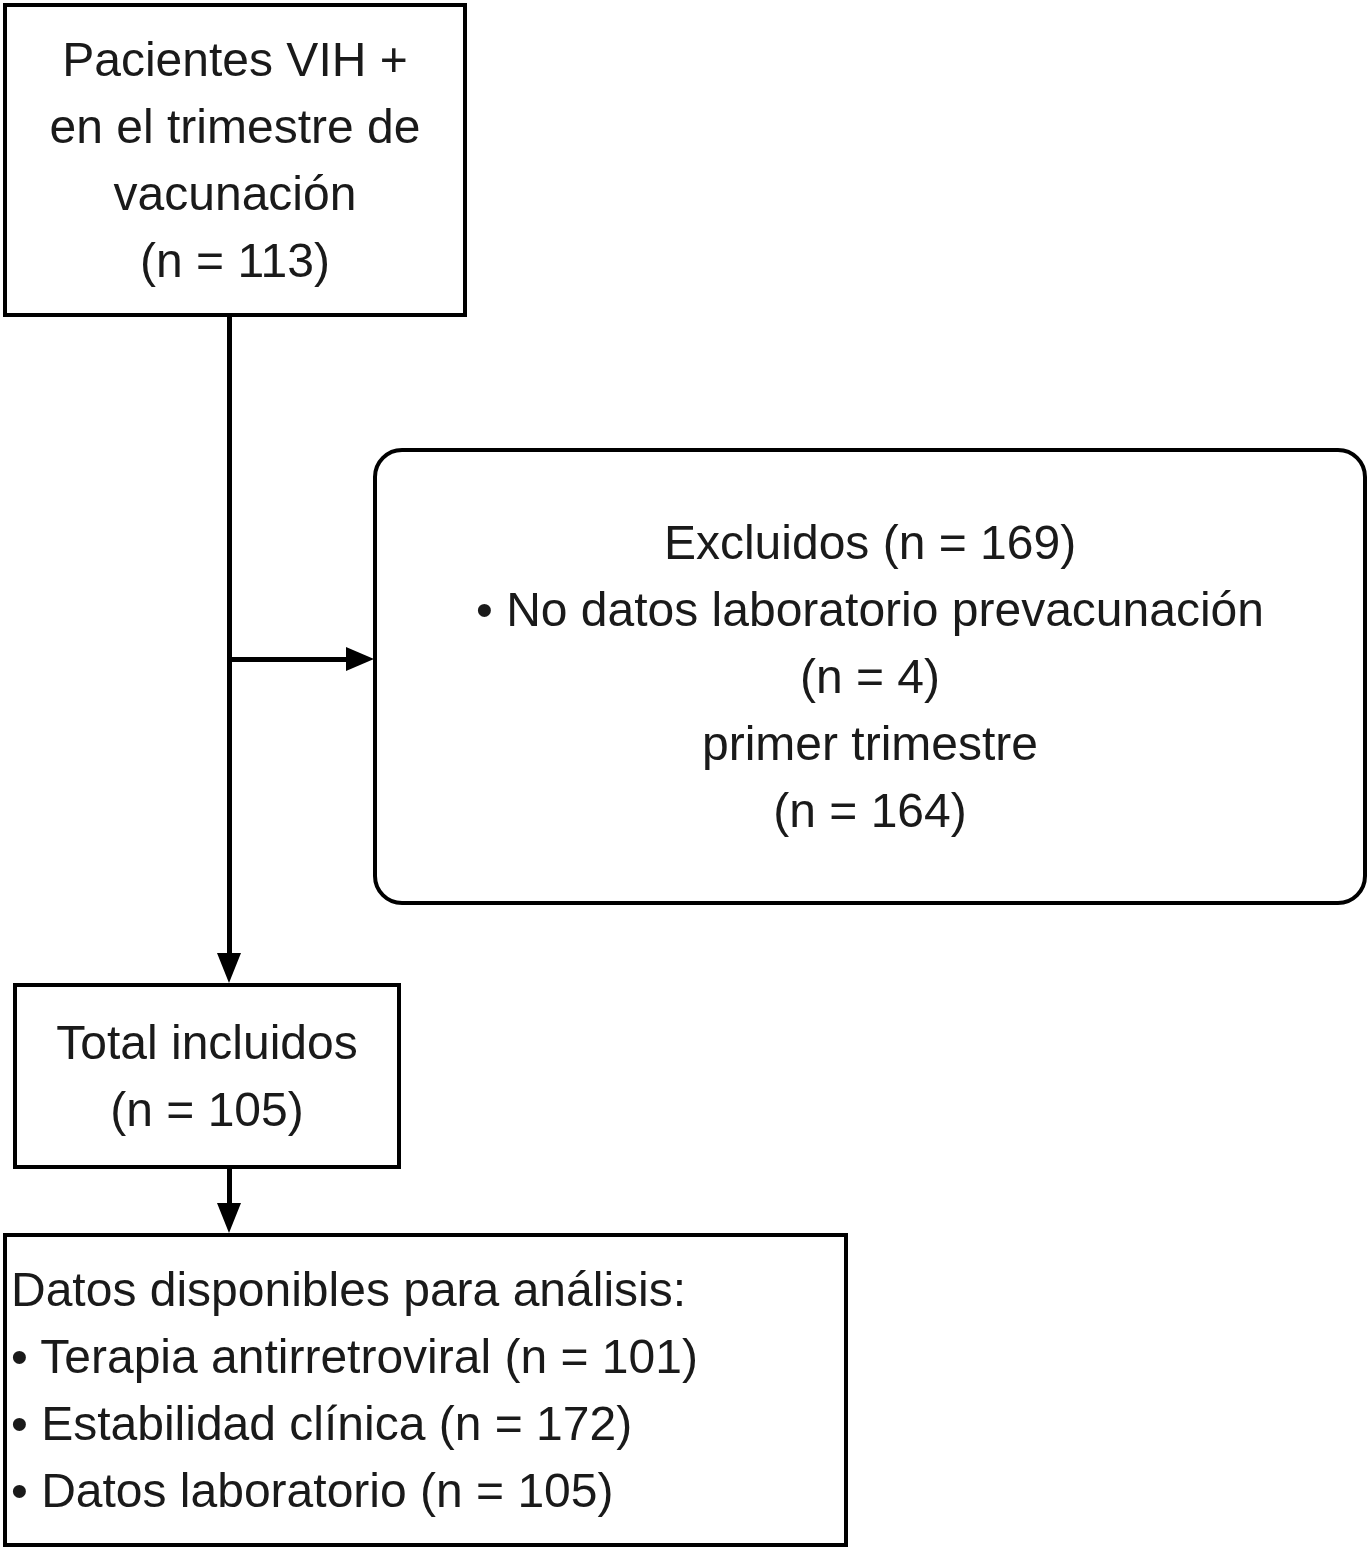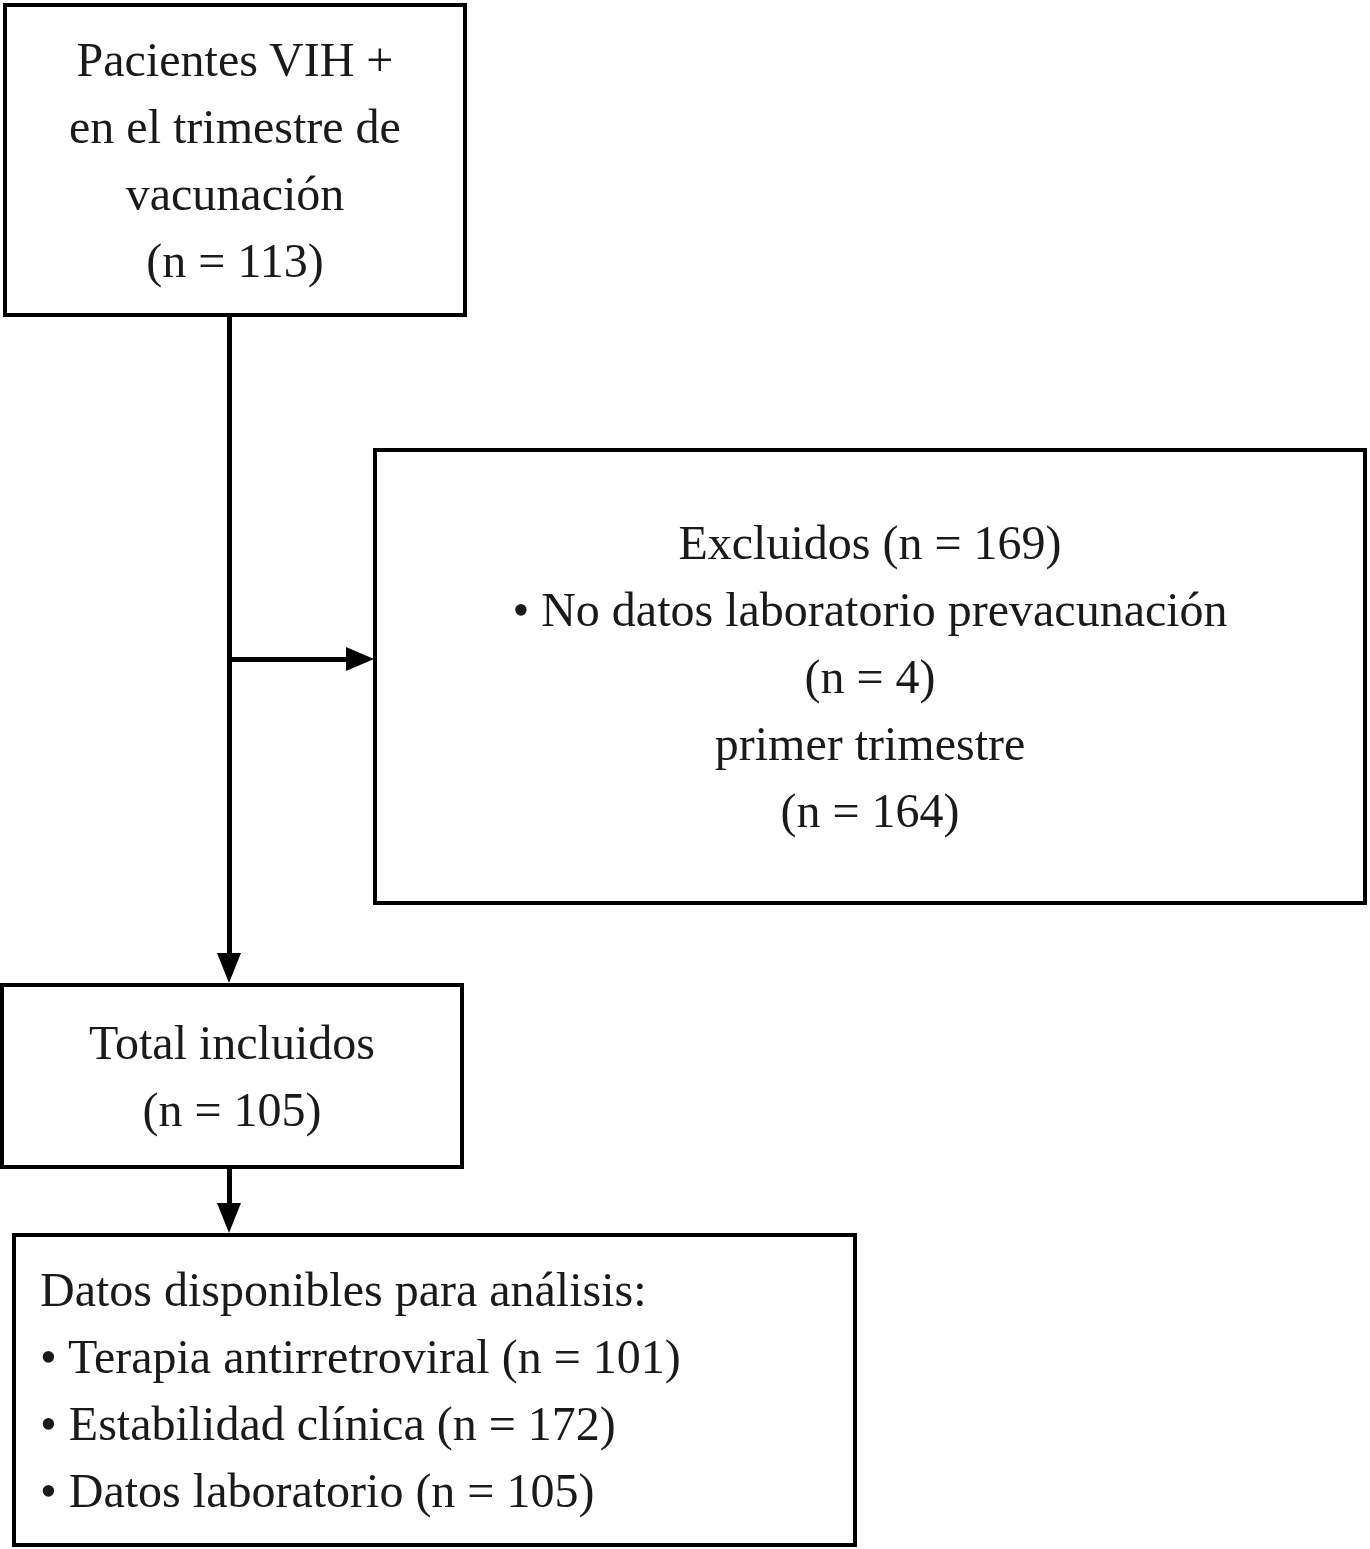--- a/index.html
+++ b/index.html
@@ -24,37 +24,38 @@
     position: absolute;
     border: 4px solid var(--line);
     background: var(--background);
     display: flex;
     flex-direction: column;
     justify-content: center;
     font-size: 48px;
     line-height: 67px;
     color: var(--text);
   }
-  .box .line { white-space: nowrap; font-family: Liberation Serif, serif; }
+  .box .line { white-space: nowrap; }
   .box-patients {
     left: 3px; top: 3px; width: 464px; height: 314px;
     text-align: center;
   }
   .box-excluded {
     left: 373px; top: 448px; width: 994px; height: 457px;
     text-align: center;
+    border-radius: 29px;
   }
   .box-included {
-    left: 0; top: 983px; width: 464px; height: 186px;
+    left: 13px; top: 983px; width: 388px; height: 186px;
     text-align: center;
   }
   .box-analysis {
-    left: 12px; top: 1233px; width: 845px; height: 314px;
+    left: 3px; top: 1233px; width: 845px; height: 314px;
     text-align: left;
-    padding-left: 24px;
+    padding-left: 4px;
   }
   .stem-v {
     position: absolute;
     width: 5px;
     background: var(--line);
   }
   .stem-h {
     position: absolute;
     height: 5px;
     background: var(--line);

